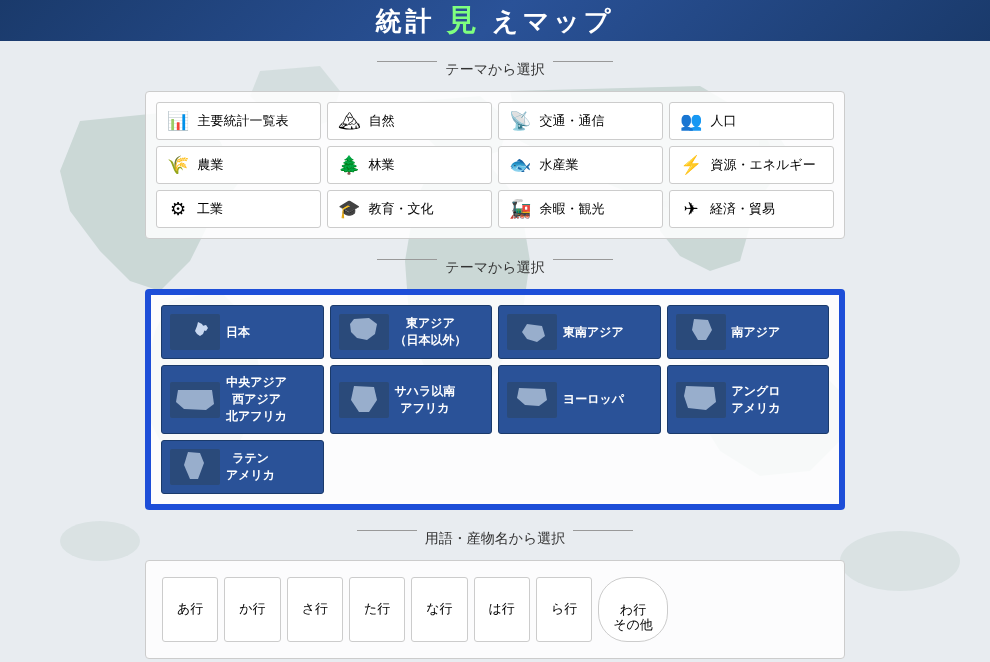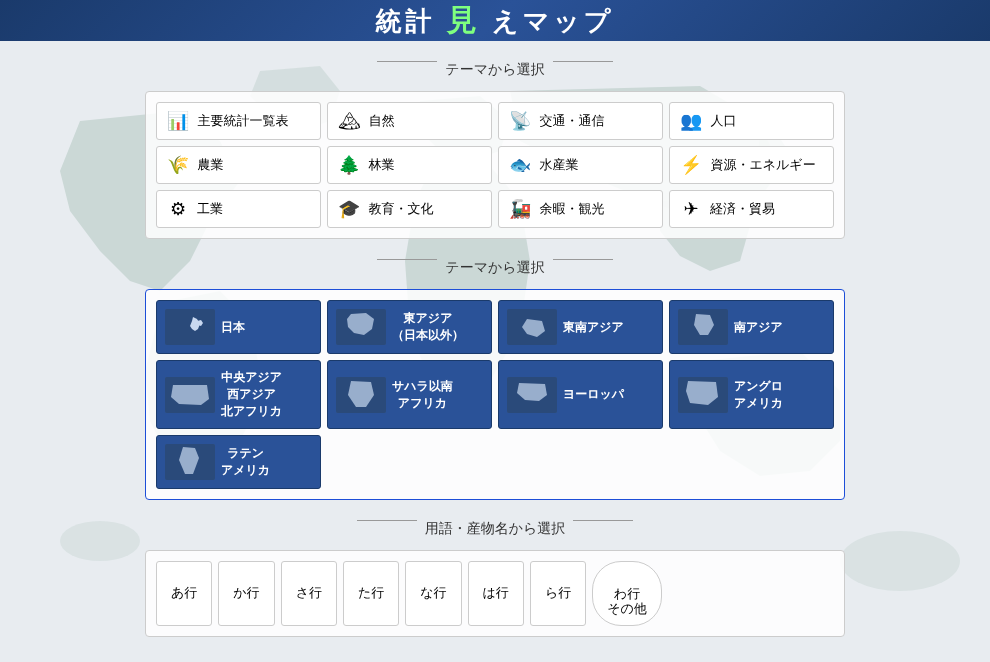--- a/index.html
+++ b/index.html
@@ -95,21 +95,21 @@
 
     
     .region-section {
       margin-bottom: 20px;
     }
     .region-grid {
       display: grid;
       grid-template-columns: repeat(4, 1fr);
       gap: 6px;
       background: rgba(255,255,255,0.85);
-      border: 1px solid #1d4ed8;
+      border: 6px solid #1d4ed8;
       padding: 10px;
       border-radius: 4px;
     }
     .region-btn {
       display: flex;
       align-items: center;
       gap: 6px;
       background: #2a5298;
       border: 1px solid #1a3a6b;
       padding: 8px 8px;
@@ -136,21 +136,21 @@
 
     
     .glossary-section {
       margin-bottom: 24px;
     }
     .glossary-grid {
       display: flex;
       gap: 6px;
       background: rgba(255,255,255,0.85);
       border: 1px solid #ccc;
-      padding: 10px;
+      padding: 16px;
       border-radius: 4px;
       flex-wrap: wrap;
     }
     .glossary-btn {
       background: white;
       border: 1px solid #ccc;
       padding: 8px 14px;
       cursor: pointer;
       font-size: 13px;
       border-radius: 3px;

